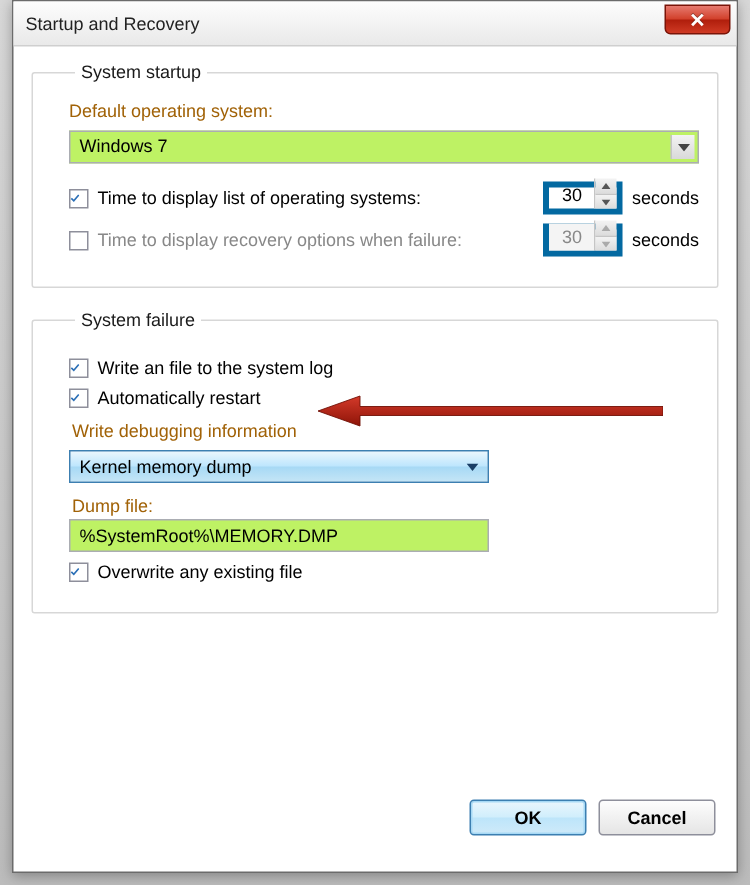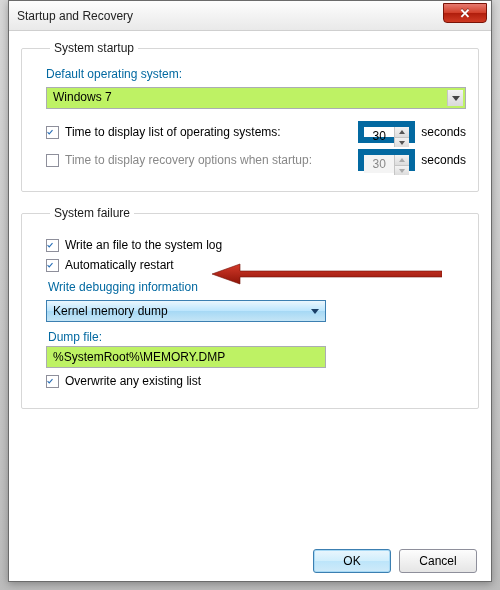--- a/index.html
+++ b/index.html
@@ -46,43 +46,43 @@
     border:1px solid #d7d7d7;
     border-radius:2px;
     margin:0 0 14px 0;
     padding:12px 12px 14px 24px;
     position:relative;
   }
   fieldset.group > legend {
     margin-left:4px; padding:0 4px;
     color:#1a1a1a; font-size:12px;
   }
-  .lbl { color:#0369a1; }
+  .lbl { color:#a16207; }
   .row { display:flex; align-items:center; margin:6px 0; gap:6px; }
   .select, .textbox {
     border:1px solid #abadb3;
     background:#bef264;
     height:22px;
     padding:2px 20px 2px 6px;
     font-family:inherit; font-size:12px;
     position:relative;
   }
   .select { width:100%; }
   .select-os { width:100%; }
   .select-arrow {
     position:absolute; right:2px; top:2px; bottom:2px;
     width:16px;
     background: linear-gradient(to bottom,#f3f3f3,#d9d9d9);
     border-left:1px solid #c5c5c5;
     display:flex; align-items:center; justify-content:center;
   }
   .select-arrow svg { width:8px; height:5px; }
   .spin {
-    display:inline-flex; align-items:flex-start;
-    border:6px solid #0369a1;
+    display:inline-flex; align-items:flex-end;
+    border:4px solid #0369a1;
     height:22px; background:#fff;
   }
   .spin input {
     width:30px; border:none; text-align:center;
     font-family:inherit; font-size:12px; height:18px;
     outline:none; background:transparent;
   }
   .spin .btns {
     display:flex; flex-direction:column;
     border-left:1px solid #c5c5c5;
@@ -117,22 +117,22 @@
     color:#000;
   }
   .kernel-select .dd-arrow {
     position:absolute; right:2px; top:2px; bottom:2px; width:16px;
     display:flex; align-items:center; justify-content:center;
   }
   .textbox { width:280px; }
   .sub { margin-left:2px; margin-top:8px; }
   .dump-box { margin-top:2px; }
   .button-row {
-    position:absolute; right:14px; bottom:8px;
-    display:flex; gap:8px;
+    position:absolute; right:14px; bottom:24px;
+    display:flex; gap:8px;font-weight:bold;
   }
   .btn {
     min-width:78px; height:24px;
     border:1px solid #8e8f9b;
     background: linear-gradient(to bottom,#fdfdfd,#e5e5e5);
     border-radius:3px;
     display:flex; align-items:center; justify-content:center;
     font-family:inherit; font-size:12px;
     padding:0 10px;
   }
@@ -199,21 +199,21 @@
                 </div>
             </div>
           </div>
           <span>seconds</span>
         </div>
       </div>
 
       <div class="row" style="justify-content:space-between;">
         <label class="chk-label disabled">
           <span class="chk"></span>
-          <span>Time to display recovery options when startup:</span>
+          <span>Time to display recovery options when failure:</span>
         </label>
         <div style="display:flex; align-items:center; gap:6px;">
           <div class="spin disabled">
             <input disabled="" value="30" style="">
             <div class="btns">
               <div>
                   <svg width="6" height="4">
                     <path d="M0 4 L3 0 L6 4 Z" fill="#aaa"></path>
                   </svg>
                 </div>
@@ -281,21 +281,21 @@
         <input class="textbox" value="%SystemRoot%\MEMORY.DMP" style="">
       </div>
 
       <div class="row">
         <label class="chk-label">
           <span class="chk checked">
             <svg viewBox="0 0 11 11">
                 <path d="M1 5 L4 8 L10 1" stroke="#2b6fb6" stroke-width="2" fill="none"></path>
               </svg>
           </span>
-          <span>Overwrite any existing list</span>
+          <span>Overwrite any existing file</span>
         </label>
       </div>
     </fieldset>
 
     <div class="button-row">
       <div class="btn default">
         <span>OK</span>
       </div>
       <div class="btn">
         <span>Cancel</span>

